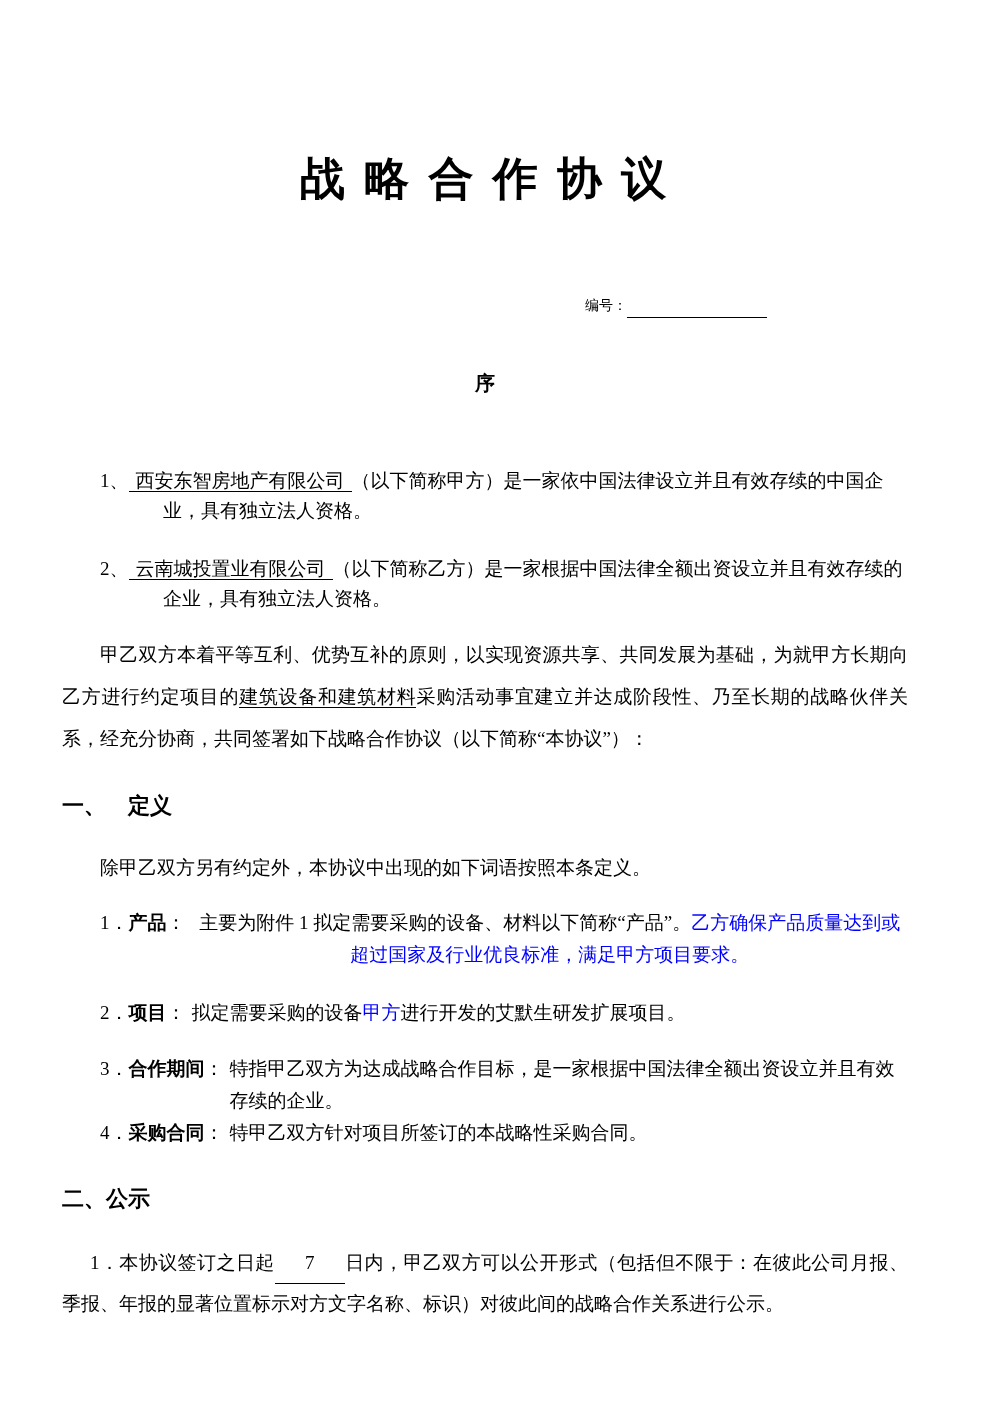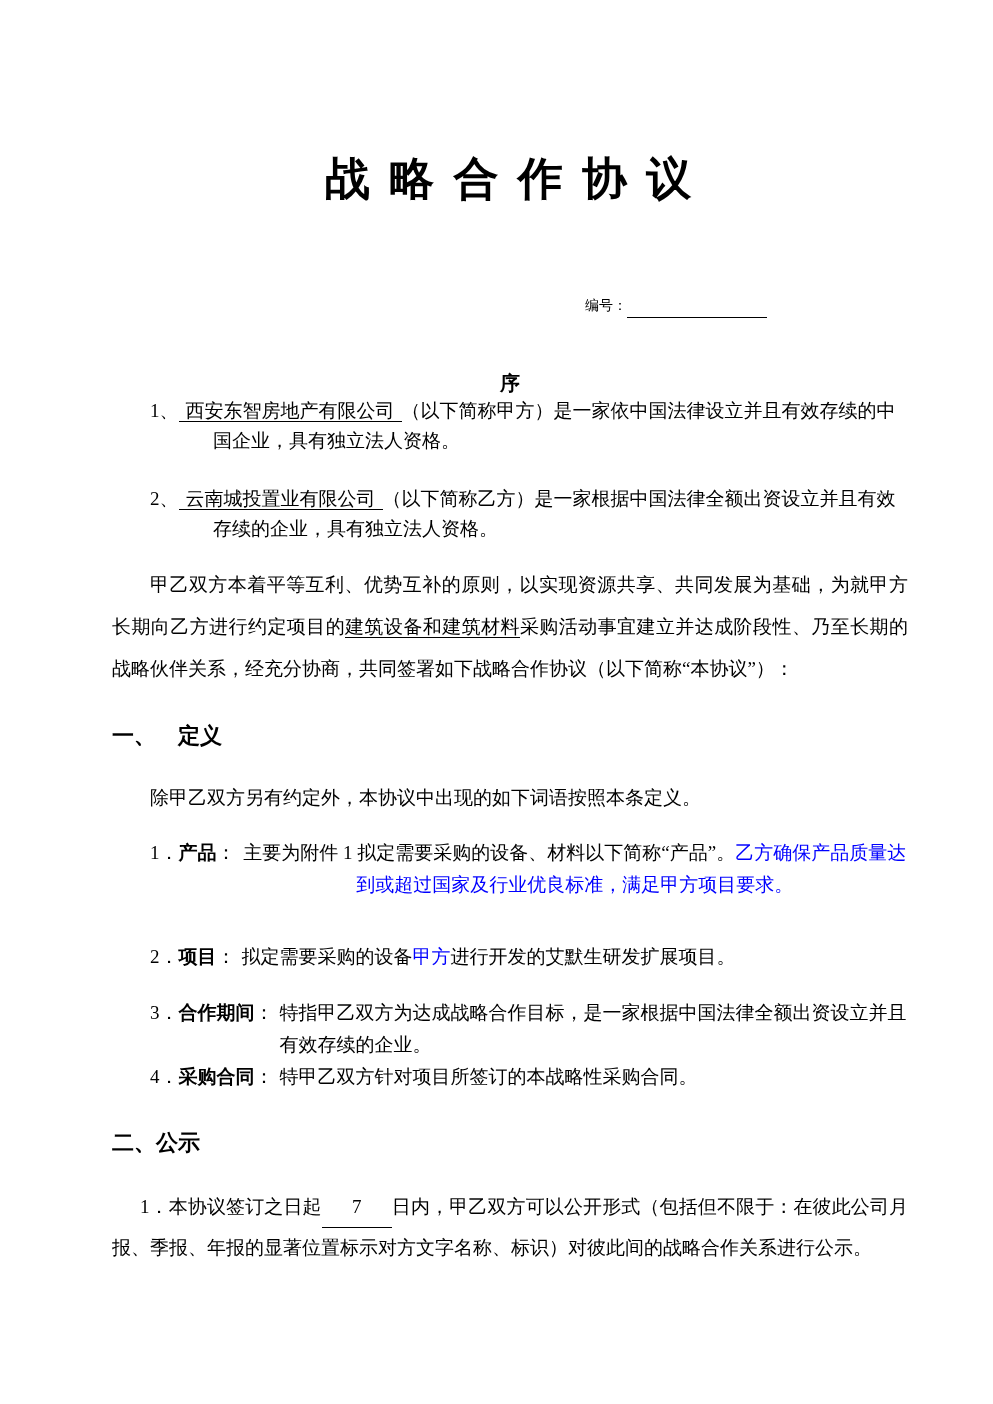--- a/index.html
+++ b/index.html
@@ -1,19 +1,19 @@
 <!DOCTYPE html>
 <html><head>
 <meta charset="utf-8">
 <style>
   html,body{margin:0;padding:0;background:#ffffff;}
   .page{
     width:993px;height:1404px;background:#ffffff;color:#000000;
     font-family:"Liberation Serif","DejaVu Serif",serif;
-    box-sizing:border-box;padding:152px 85px 0 112px;overflow:hidden;
+    box-sizing:border-box;padding:152px 85px 0 62px;overflow:hidden;
   }
   .doc-title{
     text-align:center;font-size:45px;font-weight:bold;
     line-height:54px;letter-spacing:4px;white-space:pre;
   }
   .number-line{
     margin-top:88px;text-align:right;padding-right:141px;
     font-size:14px;line-height:24px;
   }
   .number-blank{
@@ -21,21 +21,21 @@
     border-bottom:1px solid #000;vertical-align:bottom;
   }
   .preface-heading{
     margin-top:52px;text-align:center;font-size:20px;
     font-weight:bold;line-height:26px;
   }
   .party{
     margin-left:101px;text-indent:-63px;
     font-size:19px;line-height:30px;
   }
-  .party-1{}
+  .party-1{margin-top:70px;}
   .party-2{margin-top:28px;font-family:Liberation Serif, serif;}
   .u-name{border-bottom:1px solid #000;padding:0 7px;}
   .intro{
     margin-top:20px;font-size:19px;line-height:42px;
     text-align:justify;text-indent:38px;
   }
   .u-plain{border-bottom:1px solid #000;}
   .sec-heading{
     font-size:22px;font-weight:bold;line-height:28px;white-space:pre;
   }
@@ -44,21 +44,21 @@
   .lead{
     margin-top:33px;margin-left:38px;font-size:19px;line-height:30px;
   }
   .num-item{
     display:flex;margin-left:38px;font-size:19px;line-height:32px;
   }
   .num-item .label{flex:none;white-space:nowrap;padding-right:6px;}
   .num-item .term{font-weight:bold;}
   .num-item .body{flex:1;}
   .item-1{margin-top:24px;text-align:center;}
-  .item-2{margin-top:40px;}
+  .item-2{margin-top:26px;}
   .item-3{margin-top:24px;}
   .item-4{margin-top:0;}
   .blue{color:#0000FF;}
   .final-para{
     margin-top:30px;font-size:19px;line-height:40px;
     text-align:justify;text-indent:28px;
   }
   .day-blank{
     display:inline-block;min-width:70px;text-align:center;
     border-bottom:1px solid #000;text-indent:0;

